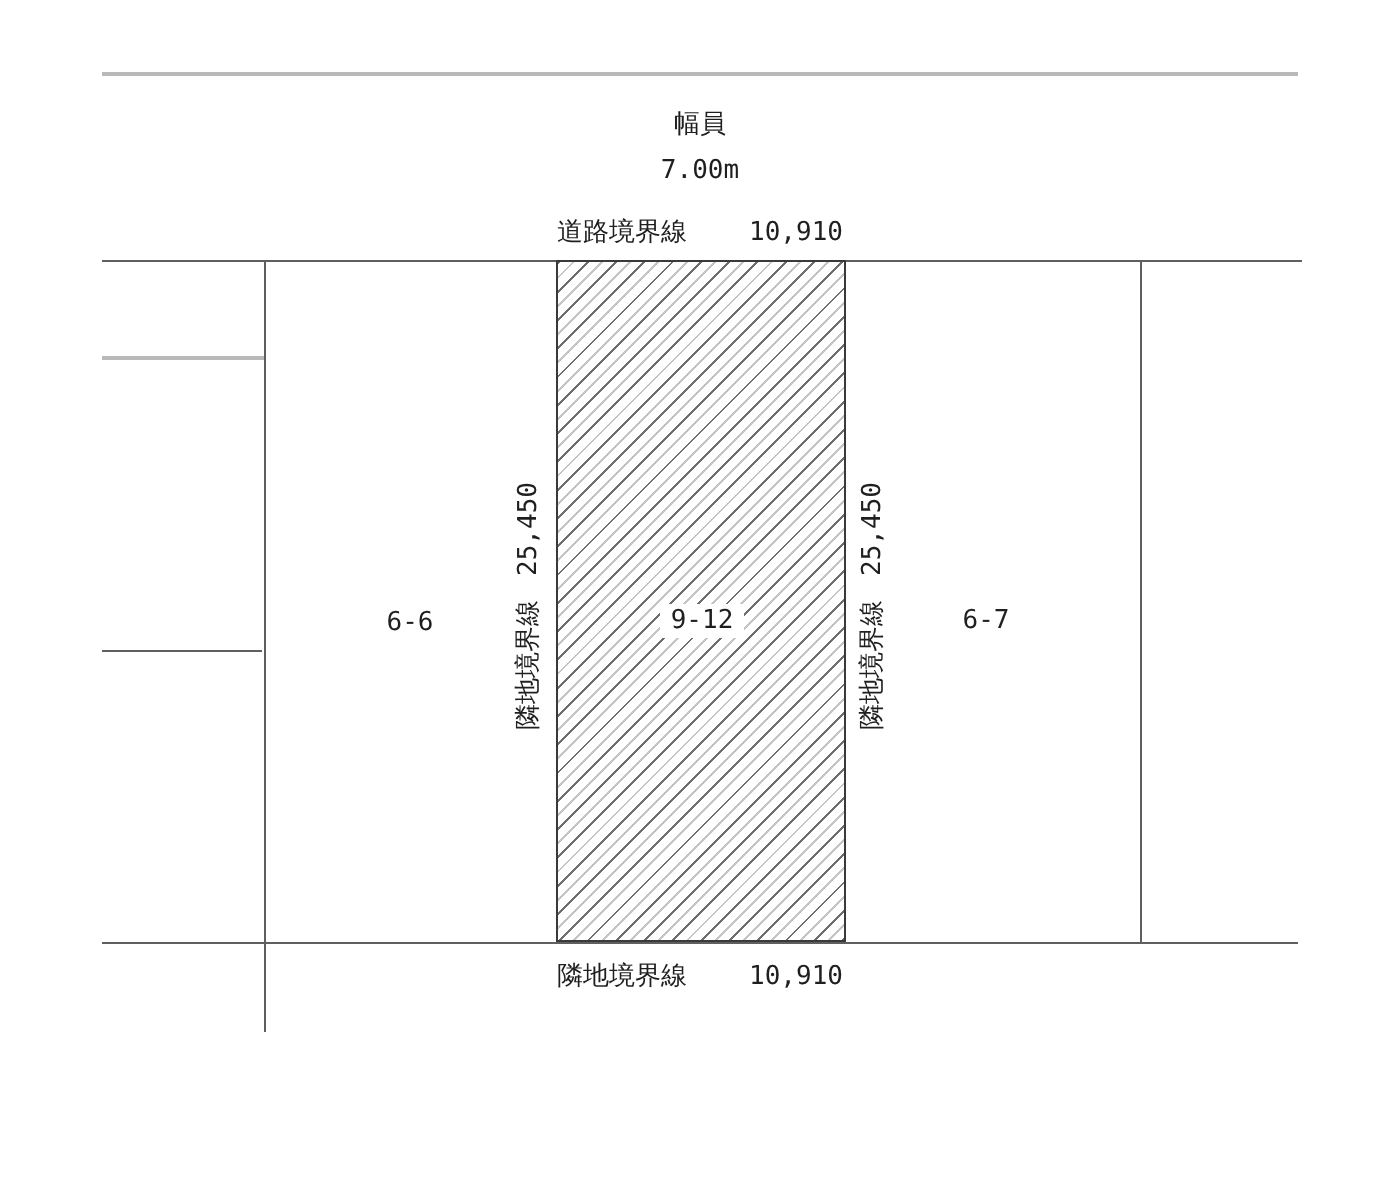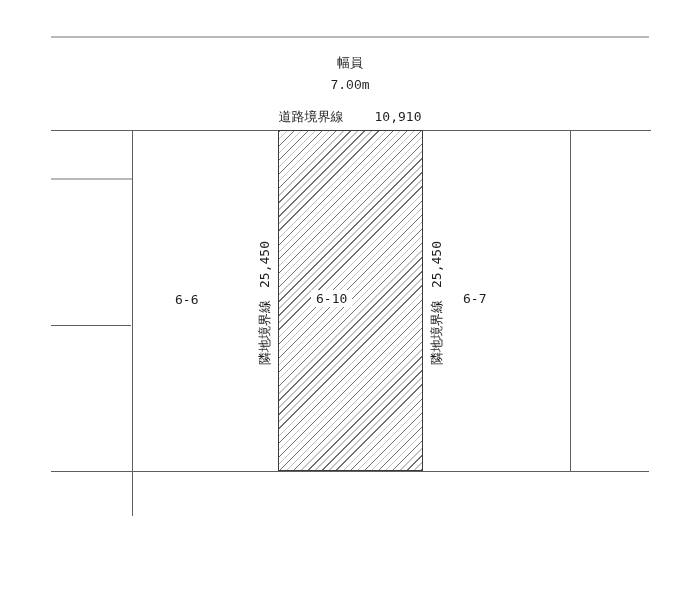--- a/index.html
+++ b/index.html
@@ -47,23 +47,24 @@
     width: 145px;
     height: 341px;
     box-sizing: border-box;
     border: 1px solid var(--hatch-border, #3a3a3a);
     background-image:
       repeating-linear-gradient(135deg, var(--hatch-dark, #6e6e6e) 0px, var(--hatch-dark, #6e6e6e) 1px, transparent 1px, transparent 10px),
       repeating-linear-gradient(135deg, transparent 0px, transparent 5px, var(--hatch-light, #c4c4c4) 5px, var(--hatch-light, #c4c4c4) 6px, transparent 6px, transparent 10px);
   }
   .parcel-label {
     position: absolute;
-    text-align: left;
+    text-align: center;
     white-space: nowrap;
     line-height: 14px;
+    margin-top: 12px;
   }
   .parcel-label.boxed span {
     background: #ffffff;
     padding: 1px 5px;
   }
   .rot-label {
     position: absolute;
     width: 140px;
     height: 16px;
     transform: rotate(-90deg);
@@ -79,21 +80,21 @@
   }
 </style>
 </head>
 <body>
 
 <div class="canvas">
 
   <div class="hline light" style="left:51px; top:36px; width:598px;"></div>
 
   <div class="caption" style="top:56px;">幅員</div>
-  <div class="caption" style="top:79px;font-family:Liberation Mono, monospace;">7.00m</div>
+  <div class="caption" style="top:79px;">7.00m</div>
 
   <div class="caption" style="top:110px;">
     <span>道路境界線</span><span class="value">10,910</span>
   </div>
 
   <div class="hline" style="left:51px; top:130px; width:600px;"></div>
 
   <div class="vline" style="left:132px; top:130px; height:447px;"></div>
 
   <div class="hline light" style="left:51px; top:178px; width:81px;"></div>
@@ -109,18 +110,21 @@
     <span>隣地境界線</span>
       <span class="value">25,450</span>
   </div>
   <div class="rot-label" style="left:367px; top:295px;">
     <span>隣地境界線</span>
       <span class="value">25,450</span>
   </div>
 
   <div class="parcel-label" style="left:175px; top:293px; width:60px;">6-6</div>
   <div class="parcel-label boxed" style="left:311px; top:292px; width:80px;">
-    <span>6-10</span>
+    <span>9-12</span>
   </div>
   <div class="parcel-label" style="left:463px; top:292px; width:60px;">6-7</div>
 
+  <div class="caption" style="top:482px;">
+    <span>隣地境界線</span><span class="value">10,910</span>
+  </div>
 
 </div>
 
 </body></html>

